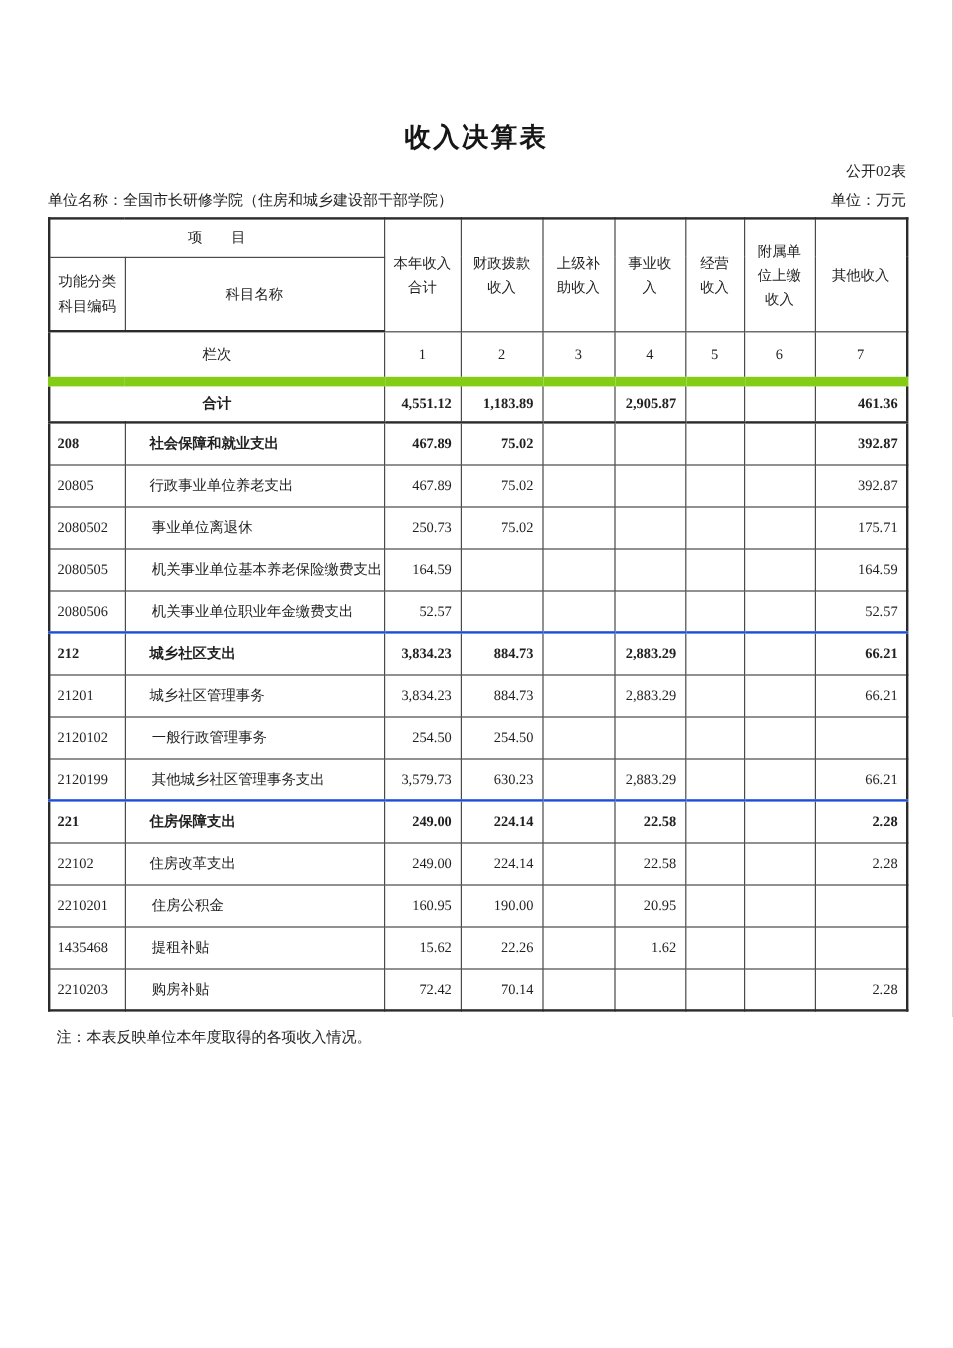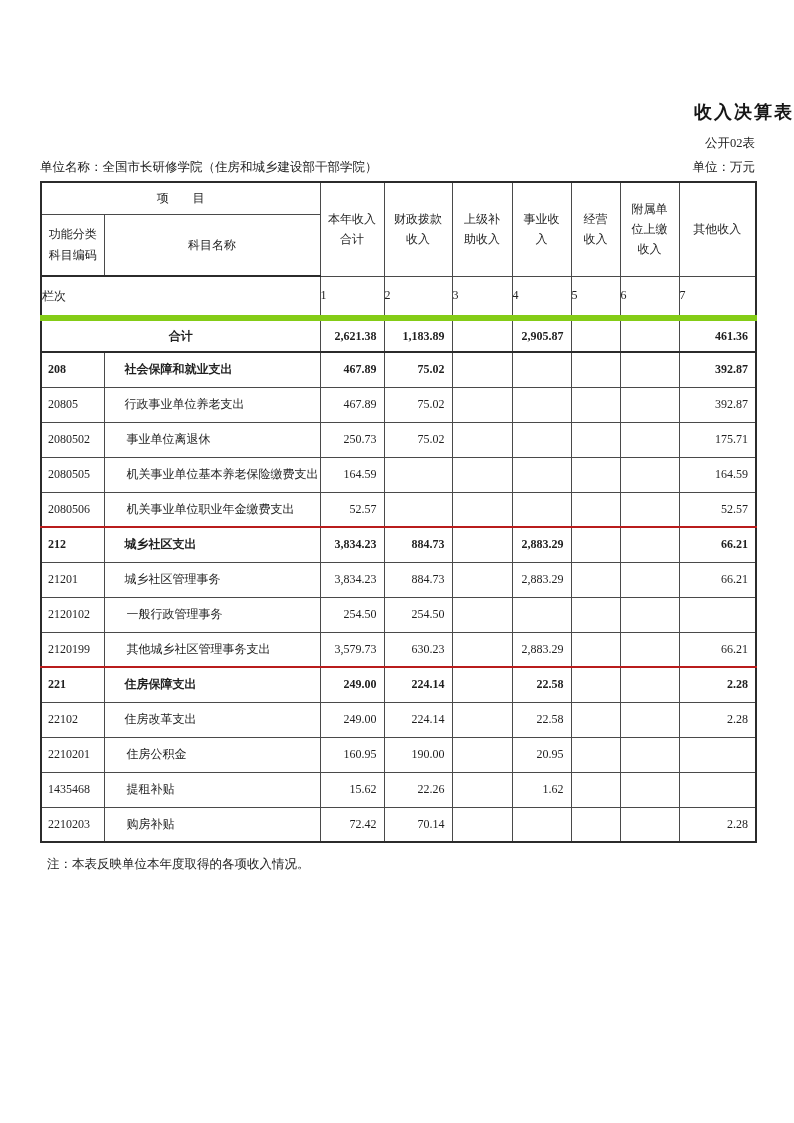--- a/index.html
+++ b/index.html
@@ -12,23 +12,23 @@
     margin: 0 auto;
     font-family: "Liberation Serif", "DejaVu Serif", serif;
     color: #1f1f1f;
     overflow: hidden;
   }
   .doc-title {
     position: absolute;
     top: 100px;
     left: 0;
     width: 100%;
-    text-align: right;
+    text-align: center;
     font-family: "Liberation Sans", "DejaVu Sans", sans-serif;
-    font-size: 18px;
+    font-size: 22px;
     font-weight: bold;
     letter-spacing: 2px;
     color: #161616;
   }
   .table-no {
     position: absolute;
     top: 135px;
     right: 39px;
     font-size: 12.5px;
     color: #222;
@@ -66,31 +66,31 @@
   td.hcell {
     text-align: center;
     white-space: pre-line;
     line-height: 1.7;
   }
   td.project-cell { letter-spacing: 0; }
   tr.hrow2 td { border-bottom: 2px solid #2b2b2b; }
   td.colhead { border-bottom: 2px solid #2b2b2b; }
   
   tr.lanci-row { height: 42px; }
-  tr.lanci-row td { border-bottom: 6px solid #84cc16; }
+  tr.lanci-row td { text-align: center; border-bottom: 8px solid #84cc16; }
   
   tr.total-row { height: 34px; }
   tr.total-row td { font-weight: bold; border-bottom: 2px solid #2b2b2b; }
   tr.total-row td.total-label { text-align: center; }
   
   tr.data-row { height: 35px; }
   td.code { text-align: left; padding-left: 6px; }
   td.name { text-align: left; padding-left: 20px; }
   td.val  { text-align: right; padding-right: 7px; }
-  tr.level-1 td { font-weight: bold; border-top: 2px solid #b91c1c; margin-top: 32px; }
+  tr.level-1 td { font-weight: bold; border-top: 2px solid #1d4ed8; margin-top: 32px; }
   tr.level-3 td.name { padding-left: 22px; }
   .note {
     position: absolute;
     top: 856px;
     left: 47px;
     font-size: 12.5px;
     color: #222;
   }
 </style>
 </head>
@@ -147,21 +147,21 @@
         <td>1</td>
         <td>2</td>
         <td>3</td>
         <td>4</td>
         <td>5</td>
         <td>6</td>
         <td>7</td>
       </tr>
       <tr class="total-row">
         <td class="total-label" colspan="2">合计</td>
-        <td class="val">2,621.38</td>
+        <td class="val">4,551.12</td>
         <td class="val">1,183.89</td>
         <td class="val"></td>
         <td class="val">2,905.87</td>
         <td class="val"></td>
         <td class="val"></td>
         <td class="val">461.36</td>
       </tr>
 
     <tr class="data-row level-1">
       <td class="code">208</td>

